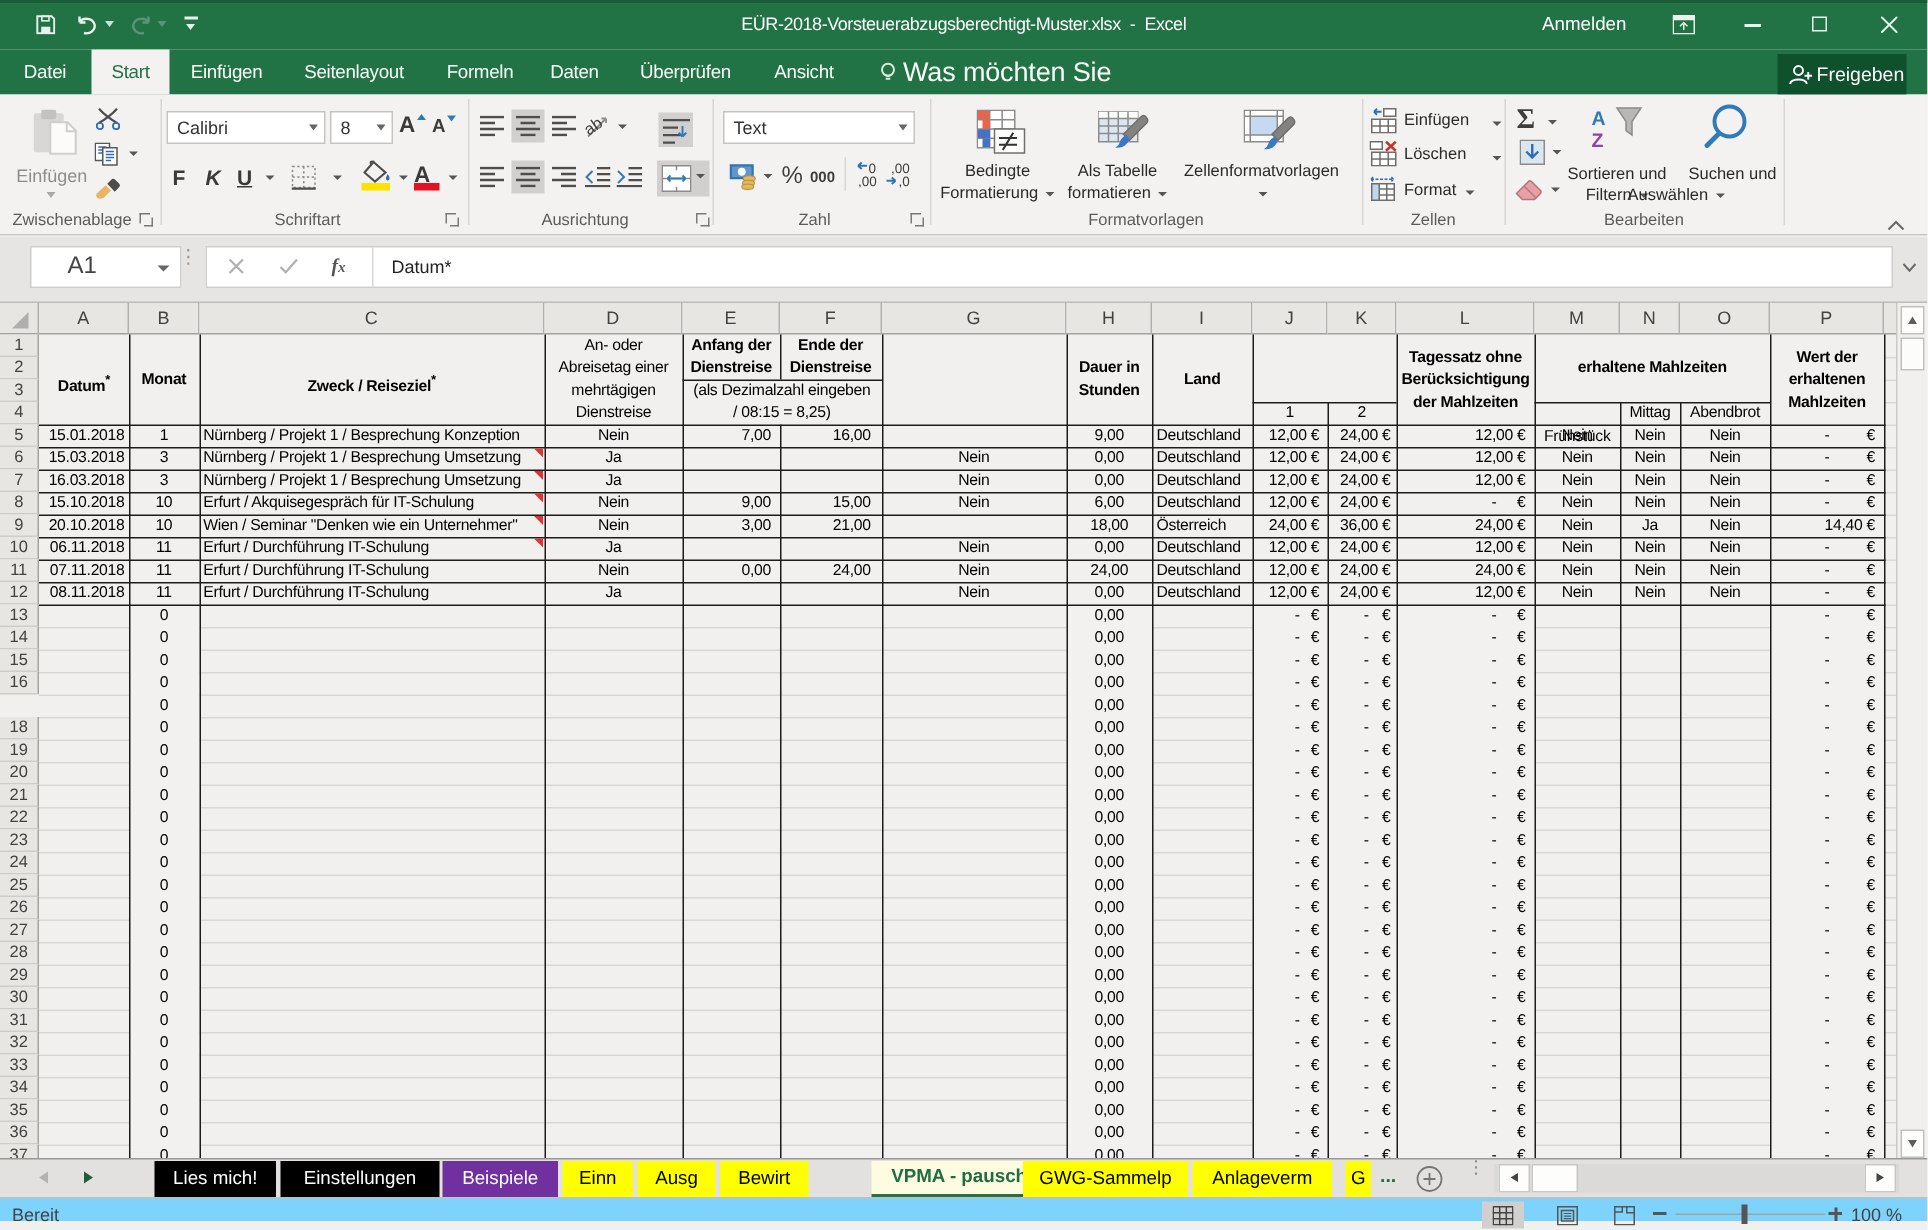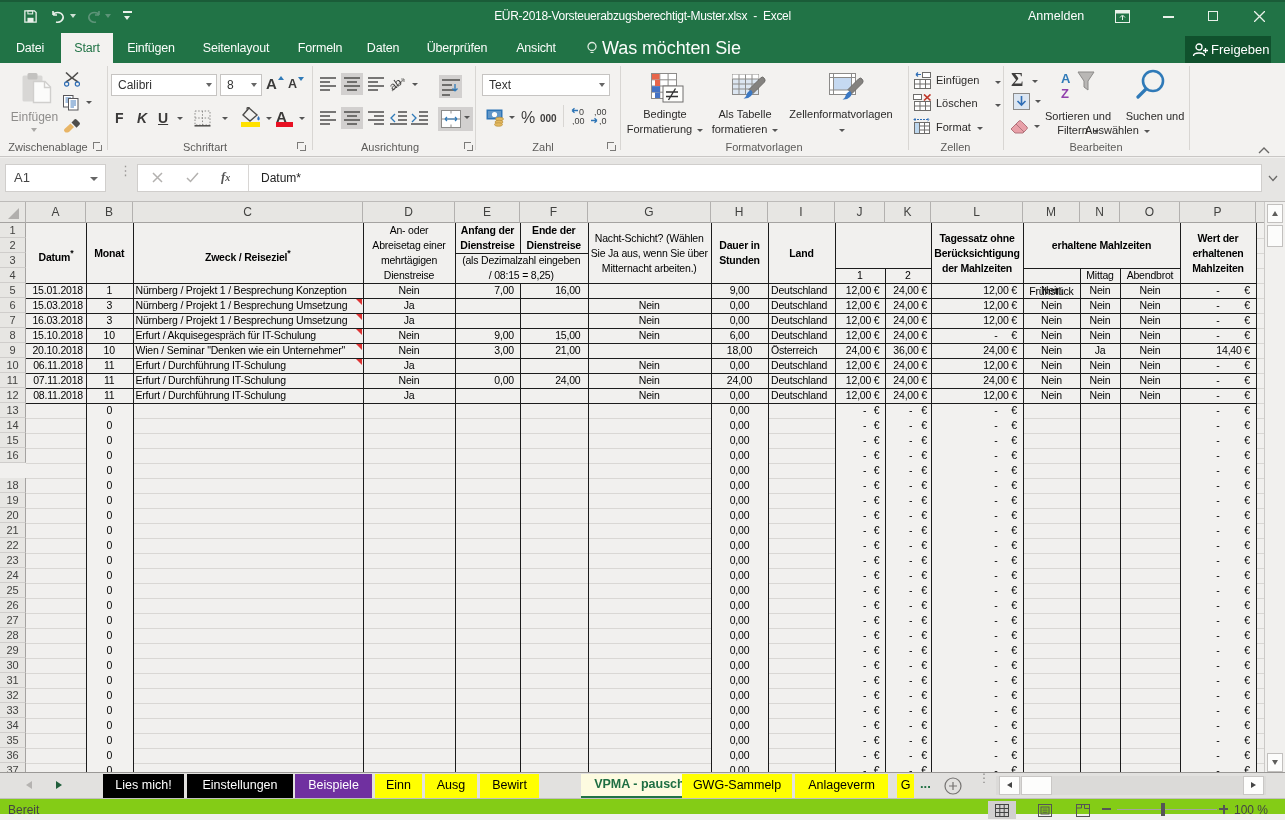--- a/index.html
+++ b/index.html
@@ -23,36 +23,36 @@
 .launch{position:absolute;top:79px;width:10px;height:10px;}
 .launch:before{content:"";position:absolute;left:0;top:0;width:6px;height:6px;border-left:1px solid #7b7a78;border-top:1px solid #7b7a78;}
 .launch:after{content:"";position:absolute;left:3px;top:3px;width:5px;height:5px;border-right:1.5px solid #7b7a78;border-bottom:1.5px solid #7b7a78;}
 .rbtxt{position:absolute;font-size:11px;color:#2b2a29;white-space:nowrap;}
 .gray{color:#8e8d8b;}
 .combo{position:absolute;background:#fff;border:1px solid #c6c4c2;font-size:12px;color:#333;}
 .combo .arr{position:absolute;right:4px;top:50%;margin-top:-2px;width:0;height:0;border-left:3.5px solid transparent;border-right:3.5px solid transparent;border-top:4px solid #666;}
 .dda{display:inline-block;width:0;height:0;border-left:3px solid transparent;border-right:3px solid transparent;border-top:3.5px solid #555;vertical-align:middle;margin-left:2px;}
 
 #fbar{position:absolute;left:0;top:158px;width:1285px;height:44px;background:#e6e5e3;border-bottom:1px solid #bdbbb9;}
-#namebox{position:absolute;left:5px;top:6px;width:101px;height:28px;background:#fff;border:1px solid #d0cecc;font-size:13px;color:#444;line-height:26px;padding-left:8px;}
+#namebox{position:absolute;left:20px;top:6px;width:101px;height:28px;background:#fff;border:1px solid #d0cecc;font-size:16px;color:#444;line-height:26px;padding-left:24px;}
 #fxfield{position:absolute;left:137px;top:6px;width:1125px;height:28px;background:#fff;border:1px solid #d0cecc;}
 
 #grid{position:absolute;left:0;top:202px;width:1285px;height:570px;background:#f1f0ee;overflow:hidden;}
 #grid .hdr{position:absolute;top:0;height:21px;background:#e7e6e3;border-right:1px solid #b3b1af;border-bottom:1px solid #a5a3a1;color:#424240;font-size:12px;text-align:center;line-height:20px;}
 #grid .rh{position:absolute;left:0;width:26px;background:#e7e6e3;border-right:1px solid #a5a3a1;border-bottom:1px solid #cfcdcb;color:#424240;font-size:11px;text-align:center;height:15px;line-height:14px;}
 .gl{position:absolute;height:1px;background:#d9d7d4;}
 .bl{position:absolute;background:#1c1c1c;}
 .ct{position:absolute;font-size:10.5px;letter-spacing:-0.2px;color:#000;line-height:15px;white-space:nowrap;}
 .hb{font-weight:bold;}
 .fill{position:absolute;background:#f2f1ef;}
 .rep{position:absolute;font-size:10.5px;letter-spacing:-0.2px;color:#000;line-height:15px;white-space:pre;}
 
 #sheetbar{position:absolute;left:0;top:772px;width:1285px;height:26px;background:#e2e1df;border-top:1px solid #9a9896;}
 .stab{position:absolute;top:1px;height:24px;font-size:12.5px;text-align:center;line-height:23px;}
-#statusbar{position:absolute;left:0;top:798px;width:1285px;height:16px;background:#84cc16;border-top:1px solid #c2c0be;font-size:12px;color:#444;}
+#statusbar{position:absolute;left:0;top:798px;width:1285px;height:16px;background:#7dd3fc;border-top:1px solid #c2c0be;font-size:12px;color:#444;}
 </style>
 </head>
 <body>
 <div id="app">
 
 <div id="titlebar">
       <div class="a" style="left:0;top:0;width:1285px;height:2px;background:#1a5c38;"></div>
   <div class="ttl">EÜR-2018-Vorsteuerabzugsberechtigt-Muster.xlsx&nbsp;&nbsp;-&nbsp;&nbsp;Excel</div>
   <div class="anm">Anmelden</div>
   <svg class="a" style="left:24px;top:10px" width="13" height="13" viewBox="0 0 15 15">
@@ -487,21 +487,20 @@
 <div class="bl" style="left:26px;top:171px;width:1231px;height:1px;"></div>
 <div class="bl" style="left:26px;top:186px;width:1231px;height:1px;"></div>
 <div class="bl" style="left:26px;top:201px;width:1231px;height:1px;"></div>
 <div class="ct hb" style="left:26px;top:21px;width:60px;height:60px;text-align:center;padding-top:22.5px;line-height:15px;">Datum<sup>*</sup></div>
 <div class="ct hb" style="left:86px;top:21px;width:46.5px;height:60px;text-align:center;padding-top:22.5px;line-height:15px;">Monat</div>
 <div class="ct hb" style="left:132.5px;top:21px;width:230.5px;height:60px;text-align:center;padding-top:22.5px;line-height:15px;">Zweck / Reiseziel<sup>*</sup></div>
 <div class="ct" style="left:363px;top:21px;width:92px;height:60px;text-align:center;padding-top:0.0px;line-height:15px;">An- oder<br>Abreisetag einer<br>mehrtägigen<br>Dienstreise</div>
 <div class="ct hb" style="left:455px;top:21px;width:65px;height:30px;text-align:center;padding-top:0.0px;line-height:15px;">Anfang der<br>Dienstreise</div>
 <div class="ct hb" style="left:520px;top:21px;width:67.5px;height:30px;text-align:center;padding-top:0.0px;line-height:15px;">Ende der<br>Dienstreise</div>
 <div class="ct" style="left:455px;top:51px;width:132.5px;height:30px;text-align:center;padding-top:0.0px;line-height:15px;">(als Dezimalzahl eingeben<br>/ 08:15 = 8,25)</div>
-<div class="ct" style="left:587.5px;top:21px;width:123.5px;height:60px;text-align:center;padding-top:7.5px;line-height:15px;">Nacht-Schicht? (Wählen<br>Sie Ja aus, wenn Sie über<br>Mitternacht arbeiten.)</div>
 <div class="ct hb" style="left:711px;top:21px;width:57px;height:60px;text-align:center;padding-top:15.0px;line-height:15px;">Dauer in<br>Stunden</div>
 <div class="ct hb" style="left:768px;top:21px;width:67px;height:60px;text-align:center;padding-top:22.5px;line-height:15px;">Land</div>
 <div class="ct" style="left:835px;top:66px;width:49.5px;height:15px;text-align:center;padding-top:0.0px;line-height:15px;">1</div>
 <div class="ct" style="left:884.5px;top:66px;width:46.5px;height:15px;text-align:center;padding-top:0.0px;line-height:15px;">2</div>
 <div class="ct hb" style="left:1023px;top:21px;width:157px;height:45px;text-align:center;padding-top:15.0px;line-height:15px;">erhaltene Mahlzeiten</div>
 <div class="ct hb" style="left:931px;top:21px;width:92px;height:60px;text-align:center;padding-top:7.5px;line-height:15px;">Tagessatz ohne<br>Berücksichtigung<br>der Mahlzeiten</div>
 <div class="ct" style="left:1023px;top:66px;width:57px;height:15px;text-align:center;padding-top:16px;line-height:15px;">Frühstück</div>
 <div class="ct" style="left:1080px;top:66px;width:40px;height:15px;text-align:center;padding-top:0.0px;line-height:15px;">Mittag</div>
 <div class="ct" style="left:1120px;top:66px;width:60px;height:15px;text-align:center;padding-top:0.0px;line-height:15px;">Abendbrot</div>
 <div class="ct hb" style="left:1180px;top:21px;width:76px;height:60px;text-align:center;padding-top:7.5px;line-height:15px;">Wert der<br>erhaltenen<br>Mahlzeiten</div>

